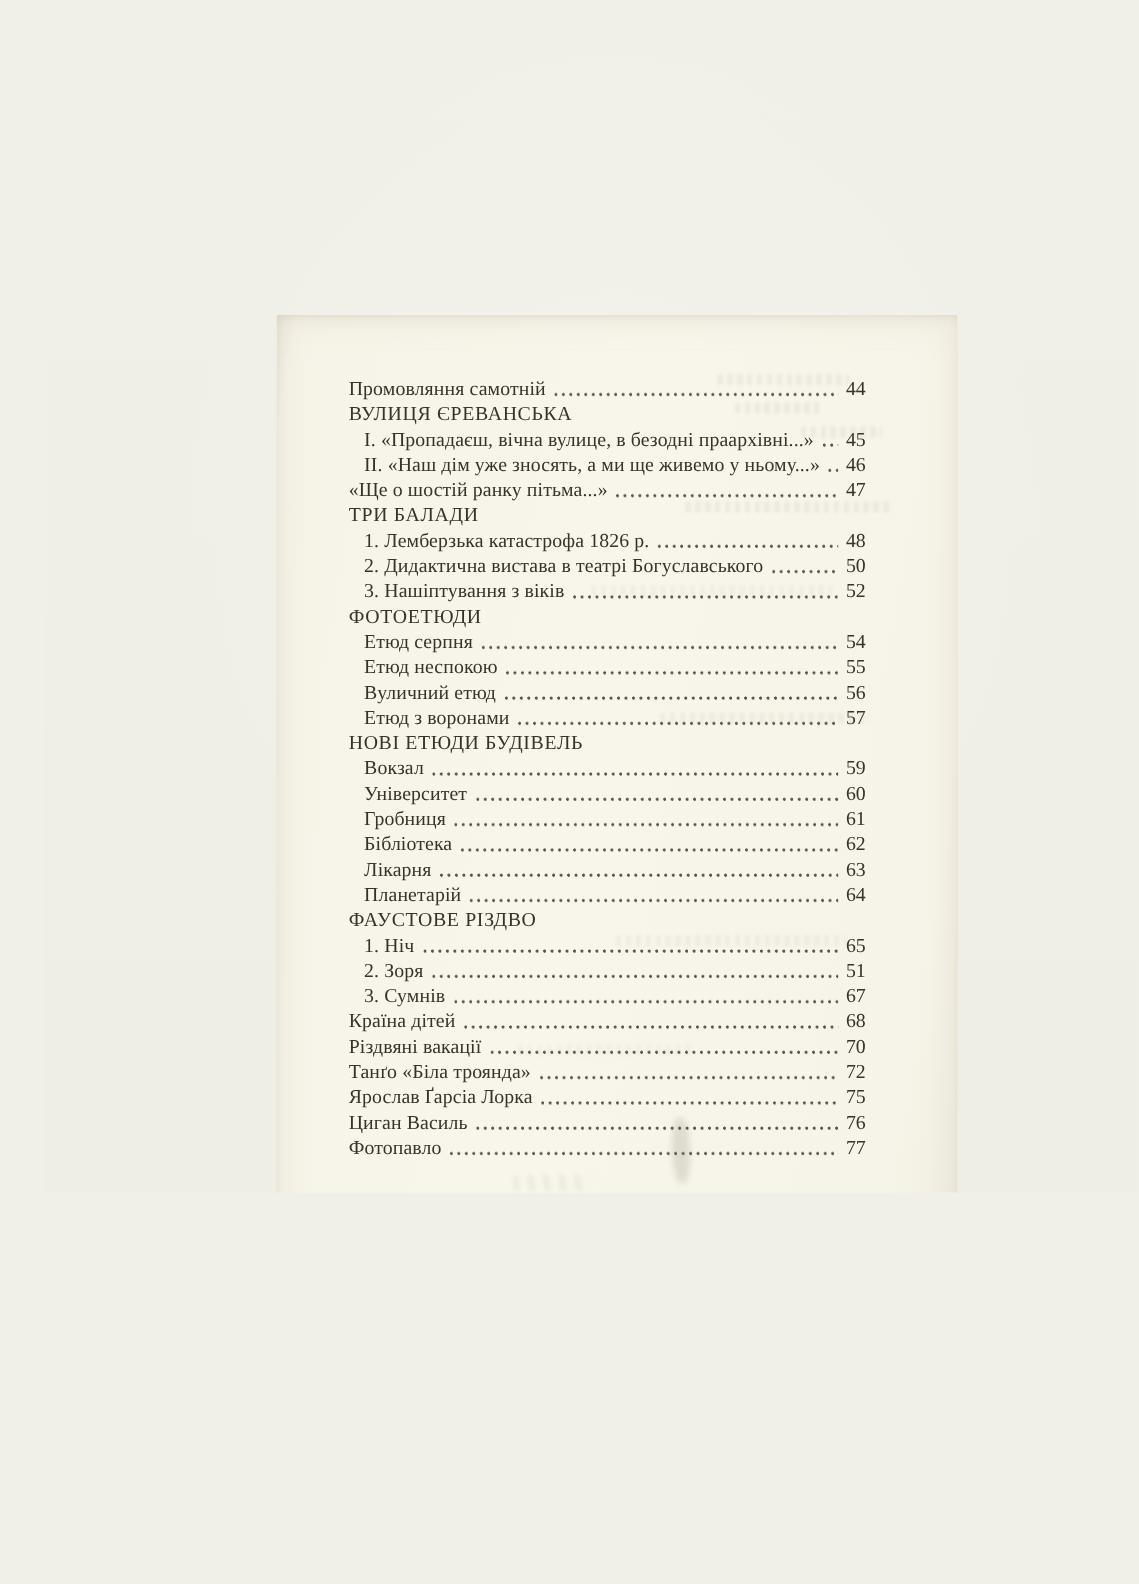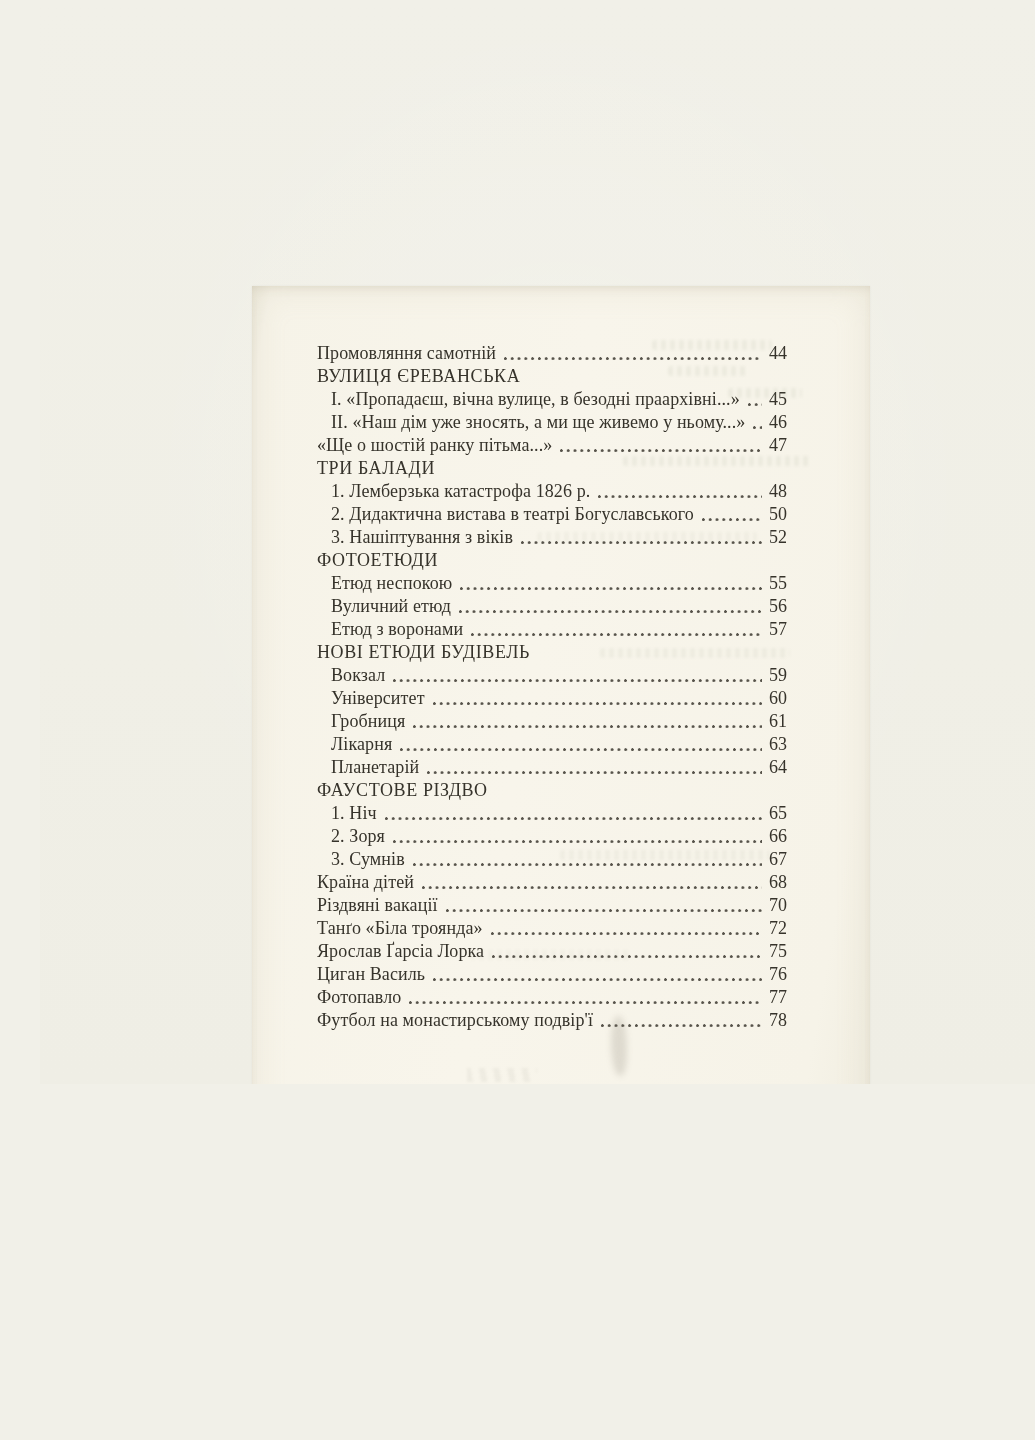--- a/index.html
+++ b/index.html
@@ -166,20 +166,25 @@
       <div class="row indent">
         <span class="t">3. Нашіптування з віків</span>
         <span class="leader"></span>
         <span class="pg">52</span>
       </div>
 
       <div class="row section">
         <span class="t">ФОТОЕТЮДИ</span>
       </div>
 
+      <div class="row indent">
+        <span class="t">Етюд серпня</span>
+        <span class="leader"></span>
+        <span class="pg">54</span>
+      </div>
 
       <div class="row indent">
         <span class="t">Етюд неспокою</span>
         <span class="leader"></span>
         <span class="pg">55</span>
       </div>
 
       <div class="row indent">
         <span class="t">Вуличний етюд</span>
         <span class="leader"></span>
@@ -208,20 +213,25 @@
         <span class="leader"></span>
         <span class="pg">60</span>
       </div>
 
       <div class="row indent">
         <span class="t">Гробниця</span>
         <span class="leader"></span>
         <span class="pg">61</span>
       </div>
 
+      <div class="row indent">
+        <span class="t">Бібліотека</span>
+        <span class="leader"></span>
+        <span class="pg">62</span>
+      </div>
 
       <div class="row indent">
         <span class="t">Лікарня</span>
         <span class="leader"></span>
         <span class="pg">63</span>
       </div>
 
       <div class="row indent">
         <span class="t">Планетарій</span>
         <span class="leader"></span>
@@ -234,21 +244,21 @@
 
       <div class="row indent">
         <span class="t">1. Ніч</span>
         <span class="leader"></span>
         <span class="pg">65</span>
       </div>
 
       <div class="row indent">
         <span class="t">2. Зоря</span>
         <span class="leader"></span>
-        <span class="pg">66</span>
+        <span class="pg">51</span>
       </div>
 
       <div class="row indent">
         <span class="t">3. Сумнів</span>
         <span class="leader"></span>
         <span class="pg">67</span>
       </div>
 
       <div class="row">
         <span class="t">Країна дітей</span>
@@ -279,25 +289,20 @@
         <span class="leader"></span>
         <span class="pg">76</span>
       </div>
 
       <div class="row">
         <span class="t">Фотопавло</span>
         <span class="leader"></span>
         <span class="pg">77</span>
       </div>
 
-      <div class="row">
-        <span class="t">Футбол на монастирському подвір'ї</span>
-        <span class="leader"></span>
-        <span class="pg">78</span>
-      </div>
 
     </div>
 
     <div class="ghost" style="left:400px; top:54px;  width:120px;"></div>
     <div class="ghost" style="left:416px; top:80px;  width:78px;"></div>
     <div class="ghost" style="left:476px; top:102px; width:74px;"></div>
     <div class="ghost" style="left:371px; top:170px; width:188px;"></div>
     <div class="ghost" style="left:285px; top:246px; width:220px; opacity:.11;"></div>
     <div class="ghost" style="left:348px; top:362px; width:190px; opacity:.14;"></div>
     <div class="ghost" style="left:308px; top:564px; width:210px; opacity:.13;"></div>

